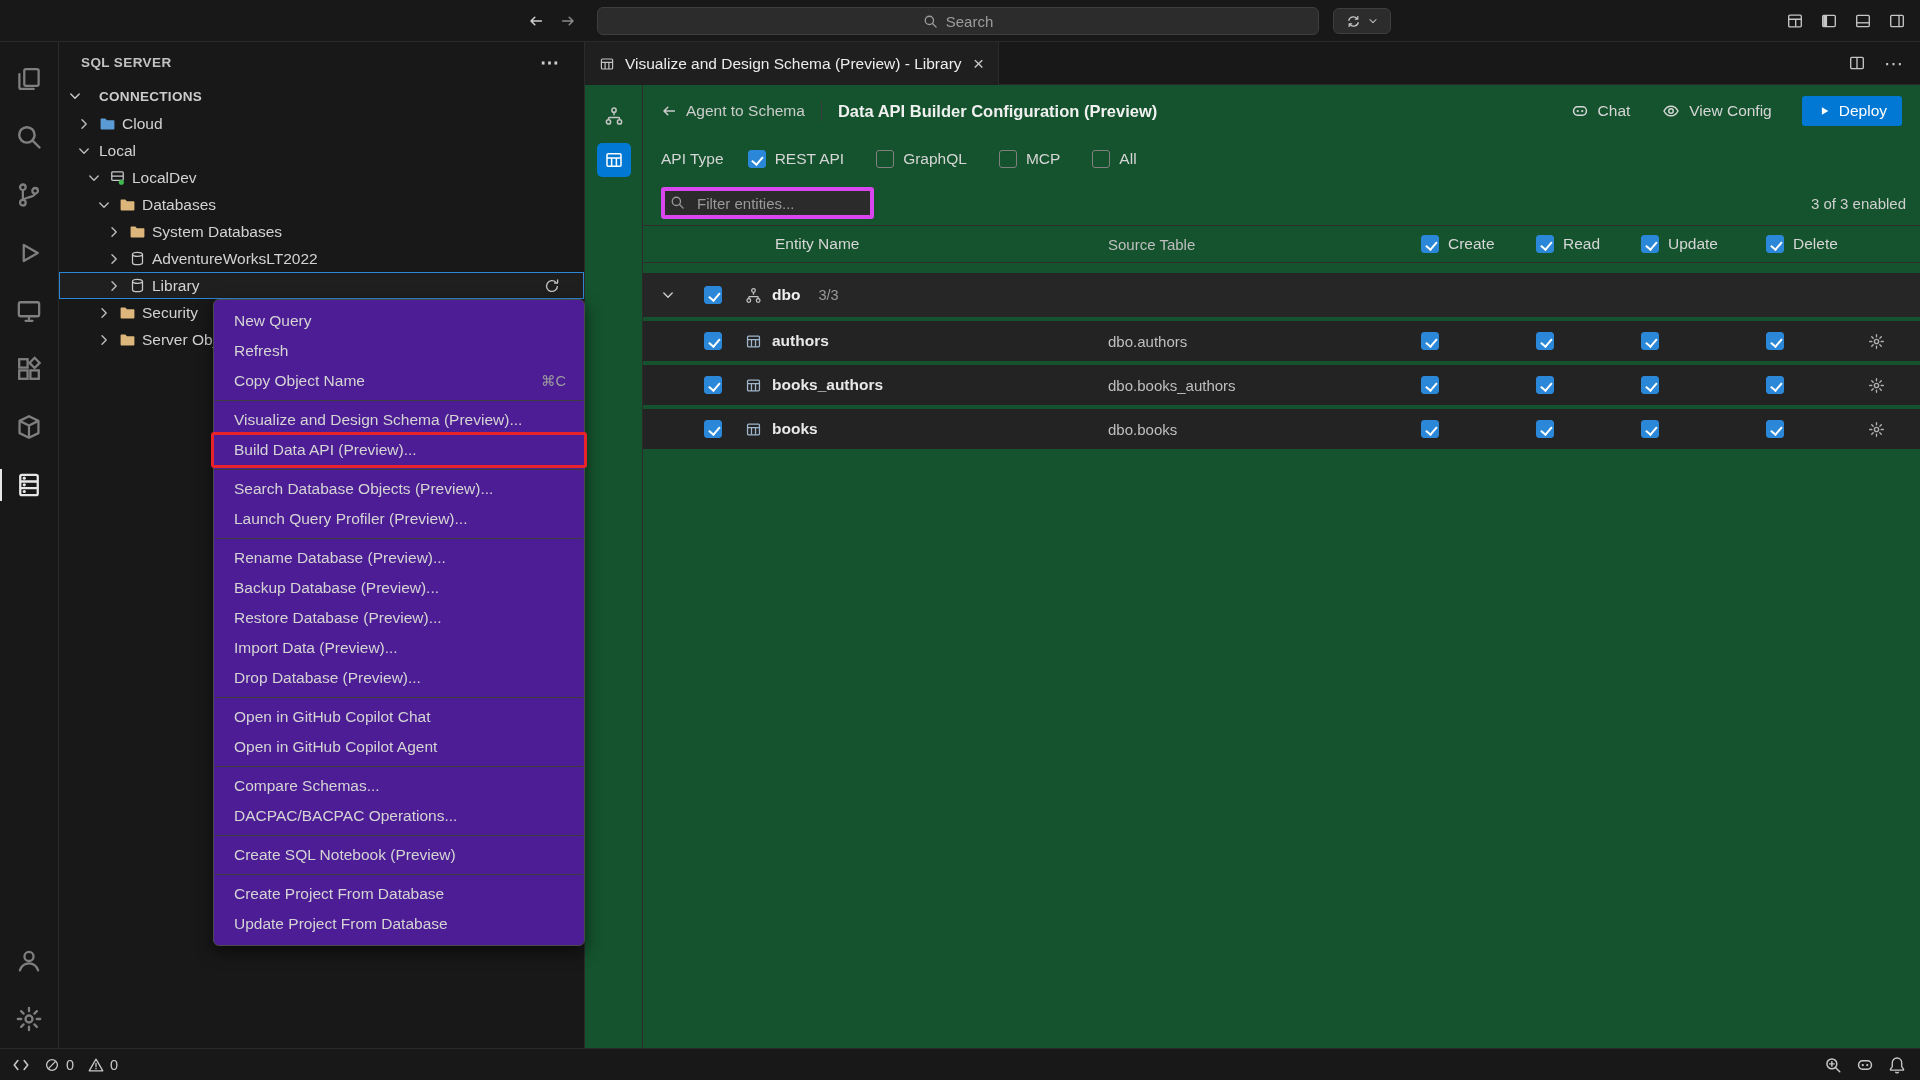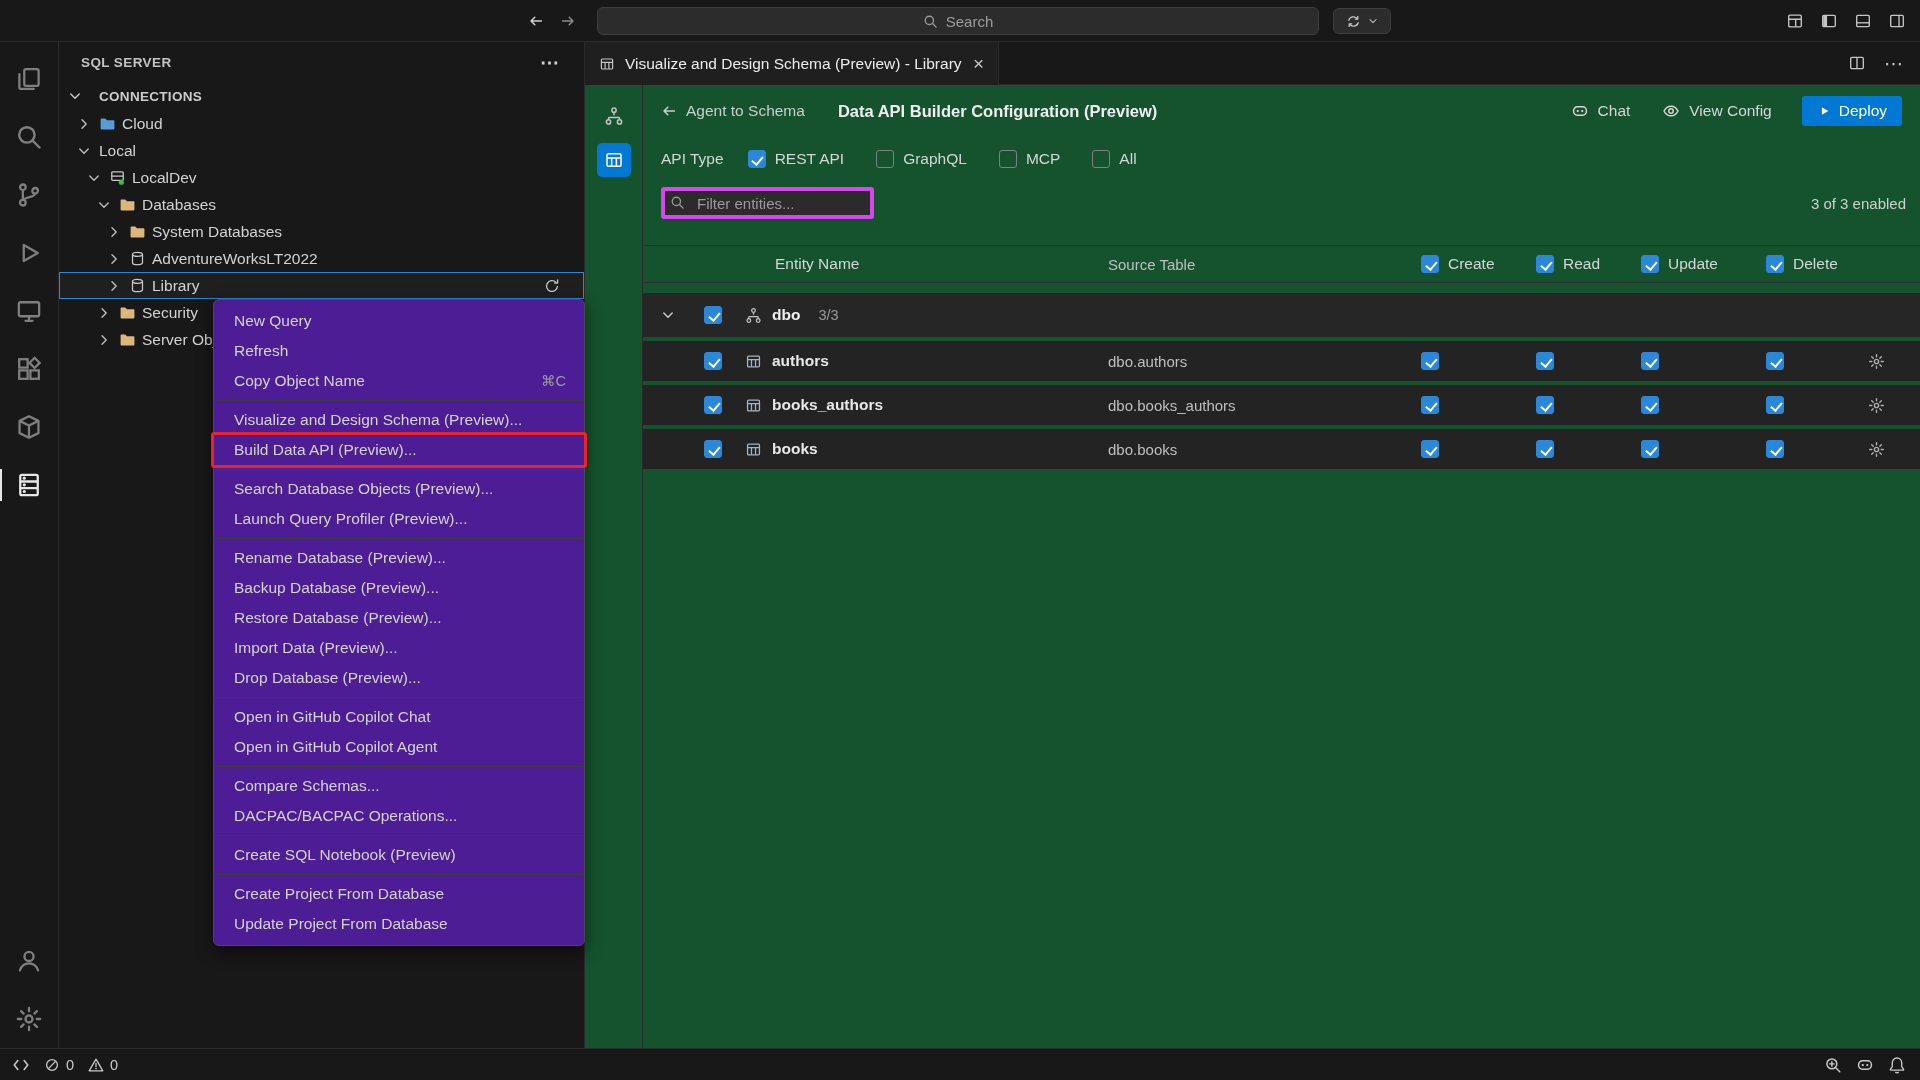--- a/index.html
+++ b/index.html
@@ -91,21 +91,21 @@
 
   .filter-row { height:44px; flex:none; display:flex; align-items:center; padding:0 14px 0 18px; }
   .filter-wrap { position:relative; }
   .filter-input { width:213px; height:32px; background:#2b2b2b; border:4px solid #d946ef; border-radius:3px;
                   color:#cccccc; padding:0 10px 0 32px; font-size:15px; font-family:"Liberation Sans",sans-serif; }
   .filter-input::placeholder { color:#9a9a9a; }
   .filter-wrap .ficon { position:absolute; left:9px; top:8px; color:#9a9a9a; }
   .summary { margin-left:auto; font-size:15px; color:#cfcfcf; }
 
   
-  .tbl { flex:1; min-height:0; margin-top:20px; }
+  .tbl { flex:1; min-height:0; margin-top:0; }
   .grid { display:grid; grid-template-columns:49px 38px 370px 310px 115px 105px 125px 105px 1fr; align-items:center; }
   .tbl-header { height:38px; border-top:1px solid #2e2e2e; border-bottom:1px solid #2e2e2e;
                 color:#d6d6d6; font-size:15.5px; }
   .tbl-group { height:44px; margin-top:10px; background:#262626; }
   .tbl-row { height:40px; margin-top:4px; background:#232323; }
   .c-chev { display:flex; justify-content:center; color:#cccccc; }
   .c-check { display:flex; padding-left:12px; }
   .c-entity { display:flex; align-items:center; gap:10px; padding-left:15px; min-width:0; }
   .c-entity.hdr { padding-left:45px; }
   .c-source { padding-left:8px; color:#bfbfbf; font-size:15px; }

